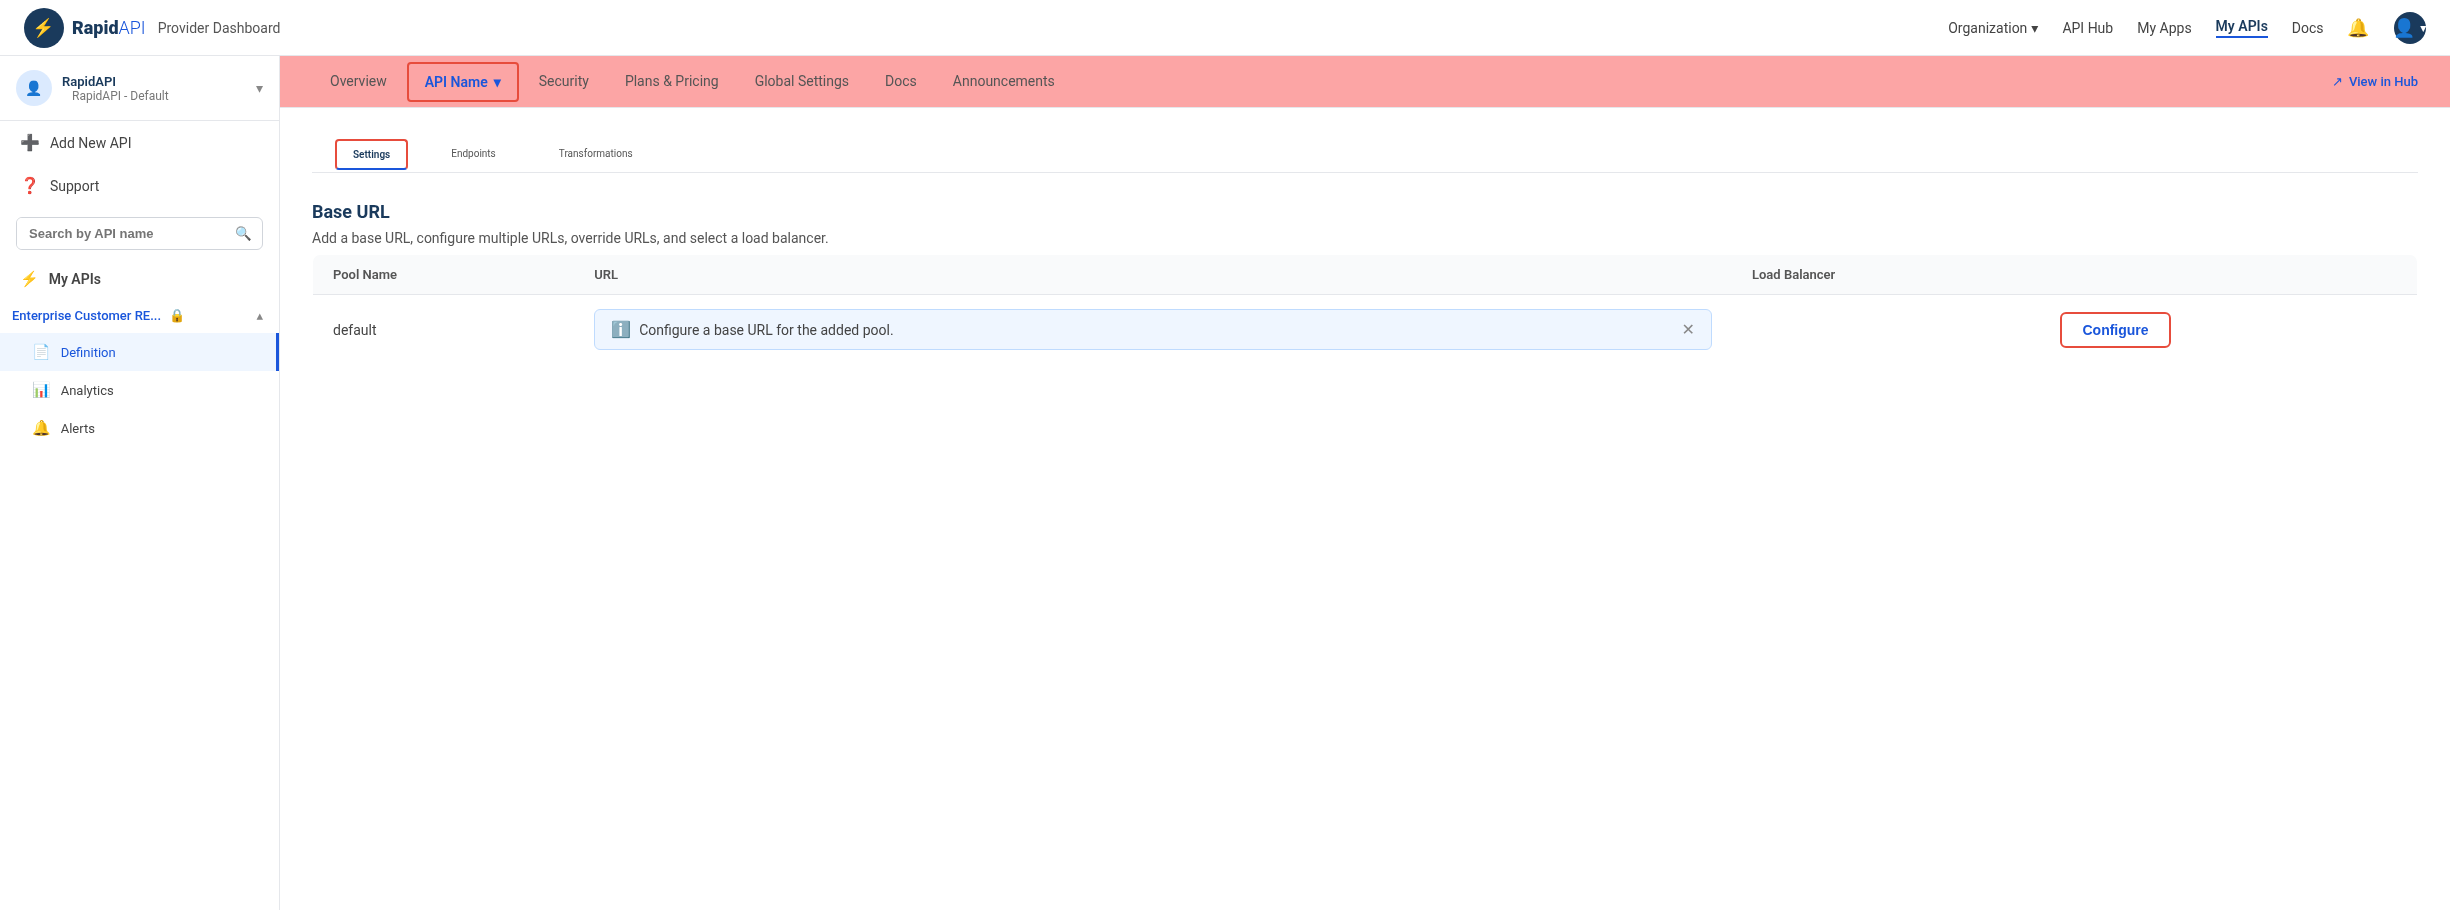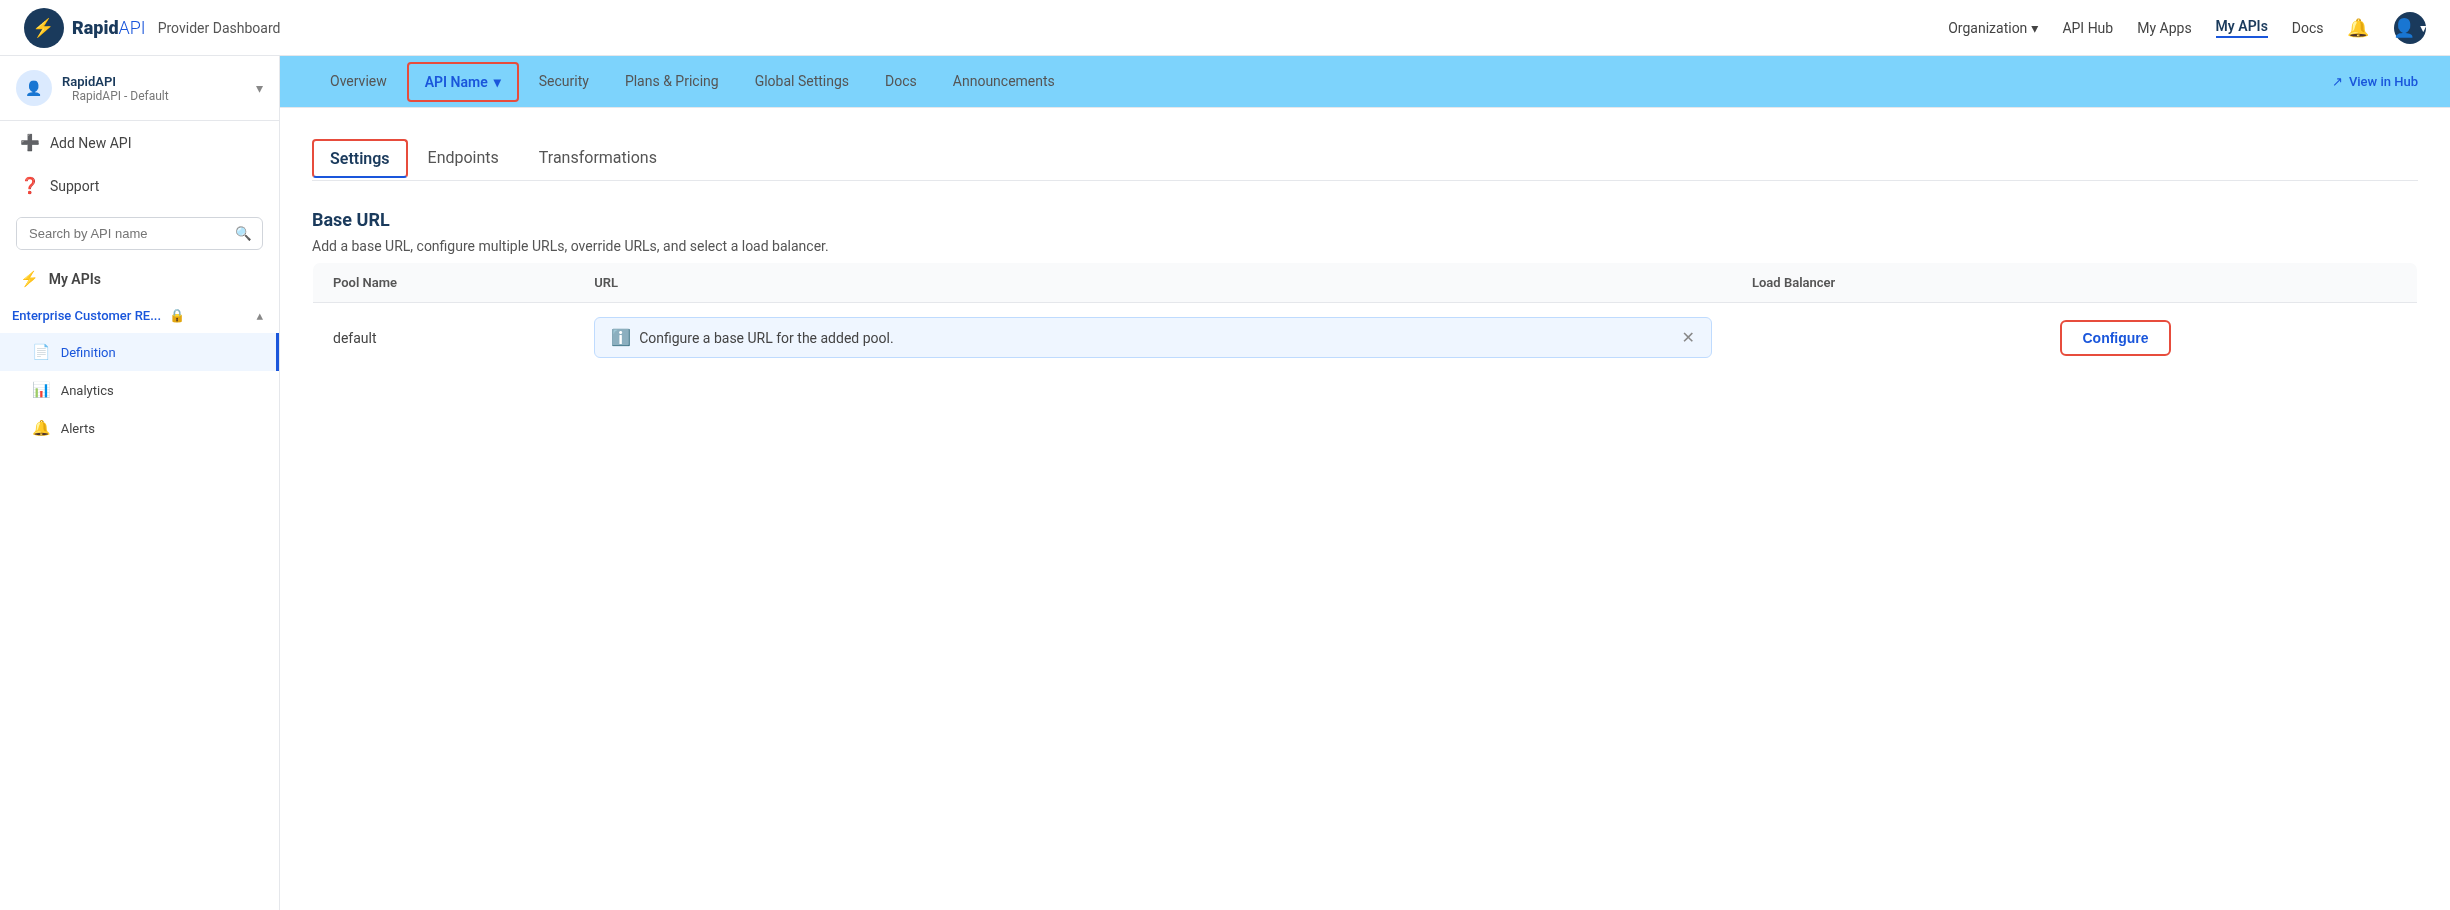--- a/index.html
+++ b/index.html
@@ -59,21 +59,21 @@
       padding: 12px 20px; color: #444; cursor: pointer; font-size: 14px;
     }
     .sidebar-nav-item .icon { color: #888; font-size: 16px; }
 
     .sidebar-search {
       display: flex; align-items: center; margin: 10px 16px;
       border: 1px solid #d1d5db; border-radius: 6px; overflow: hidden;
       background: #fff;
     }
     .sidebar-search input {
-      border: none; outline: none; padding: 8px 12px; flex: 1; font-size: 13px; color: #a16207;
+      border: none; outline: none; padding: 8px 12px; flex: 1; font-size: 13px; color: #a16207; font-weight: bold;
     }
     .sidebar-search-btn {
       padding: 8px 10px; background: none; border: none; cursor: pointer; color: #888;
     }
     .sidebar-my-apis {
       display: flex; align-items: center; gap: 10px;
       padding: 10px 20px; color: #444; cursor: pointer; font-size: 14px; font-weight: 500;
     }
 
     .sidebar-api-group {
@@ -97,21 +97,21 @@
     }
     .sidebar-api-item .item-icon { font-size: 15px; color: #555; }
     .sidebar-api-item.active .item-icon { color: #1a56db; }
 
     
     .main { flex: 1; display: flex; flex-direction: column; overflow-y: auto; }
 
     
     .sec-nav {
       display: flex; align-items: center;
-      padding: 0 32px; border-bottom: 1px solid #e5e7eb; background: #7dd3fc;
+      padding: 0 32px; border-bottom: 1px solid #e5e7eb; background: #fca5a5;
       min-height: 52px;
     }
     .sec-nav-item {
       padding: 16px 18px; color: #555; cursor: pointer; font-size: 14px;
       border-bottom: 2px solid transparent; white-space: nowrap;
       display: flex; align-items: center; gap: 6px;
     }
     .sec-nav-item.active-box {
       color: #1a56db; font-weight: 600;
       border: 2px solid #e74c3c; border-radius: 4px; margin: 4px 2px;
@@ -123,22 +123,22 @@
       color: #1a56db; font-size: 13px; cursor: pointer; font-weight: 500;
     }
 
     
     .page-content { padding: 28px 32px; }
     .version-title { font-size: 22px; font-weight: 700; color: #1a3a5c; margin-bottom: 20px; }
 
     
     .tabs { display: flex; align-items: center; gap: 0; border-bottom: 1px solid #e5e7eb; margin-bottom: 28px; }
     .tab {
-      padding: 12px 20px; font-size: 16px; color: #555; cursor: pointer;
-      border-bottom: 2px solid transparent; margin-bottom: -1px;
+      padding: 12px 20px; font-size: 10px; color: #555; cursor: pointer;
+      border-bottom: 2px solid transparent; margin-bottom: -1px; margin-left: 23px;
     }
     .tab.active-tab {
       color: #1a3a5c; font-weight: 600;
       border: 2px solid #e74c3c; border-radius: 4px;
       margin-bottom: 0; padding: 8px 16px;
       border-bottom: 2px solid #1a56db;
     }
 
     
     .section-title { font-size: 18px; font-weight: 700; color: #1a3a5c; margin-bottom: 8px; }

